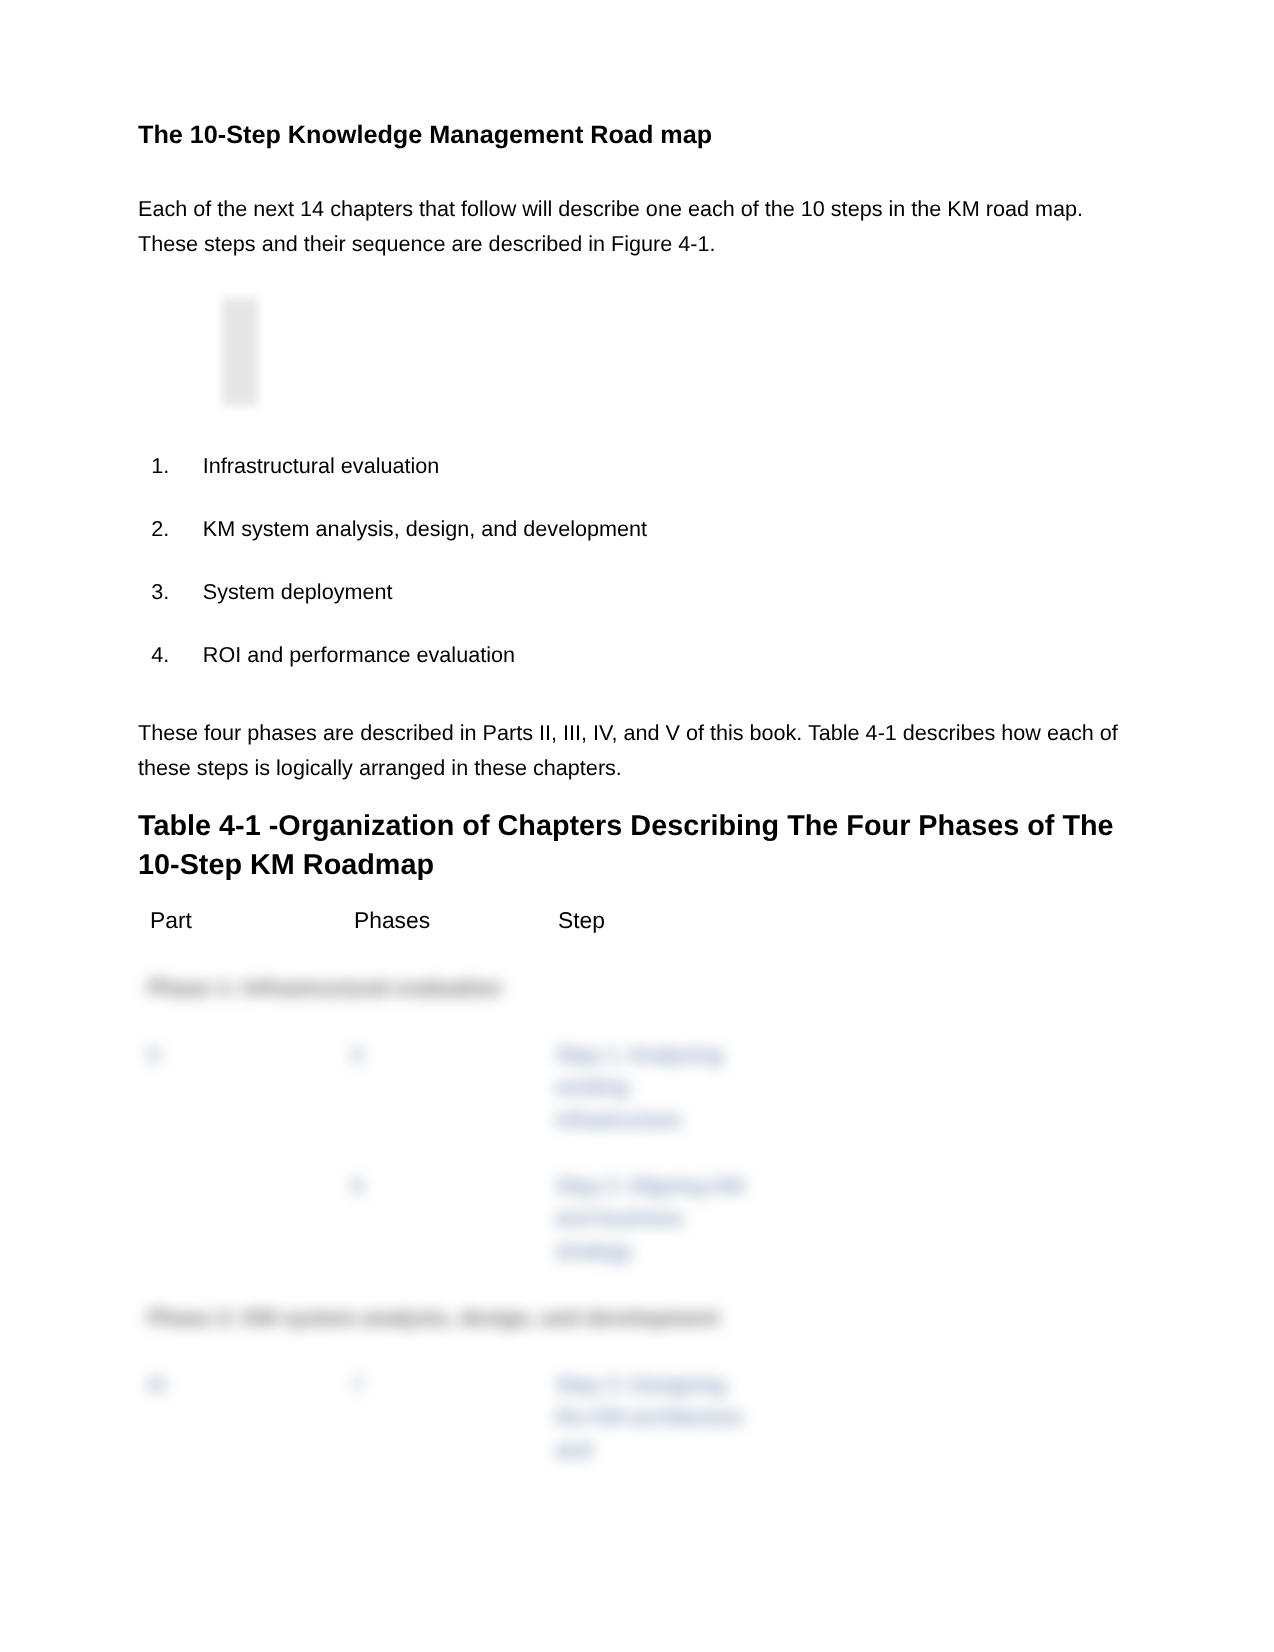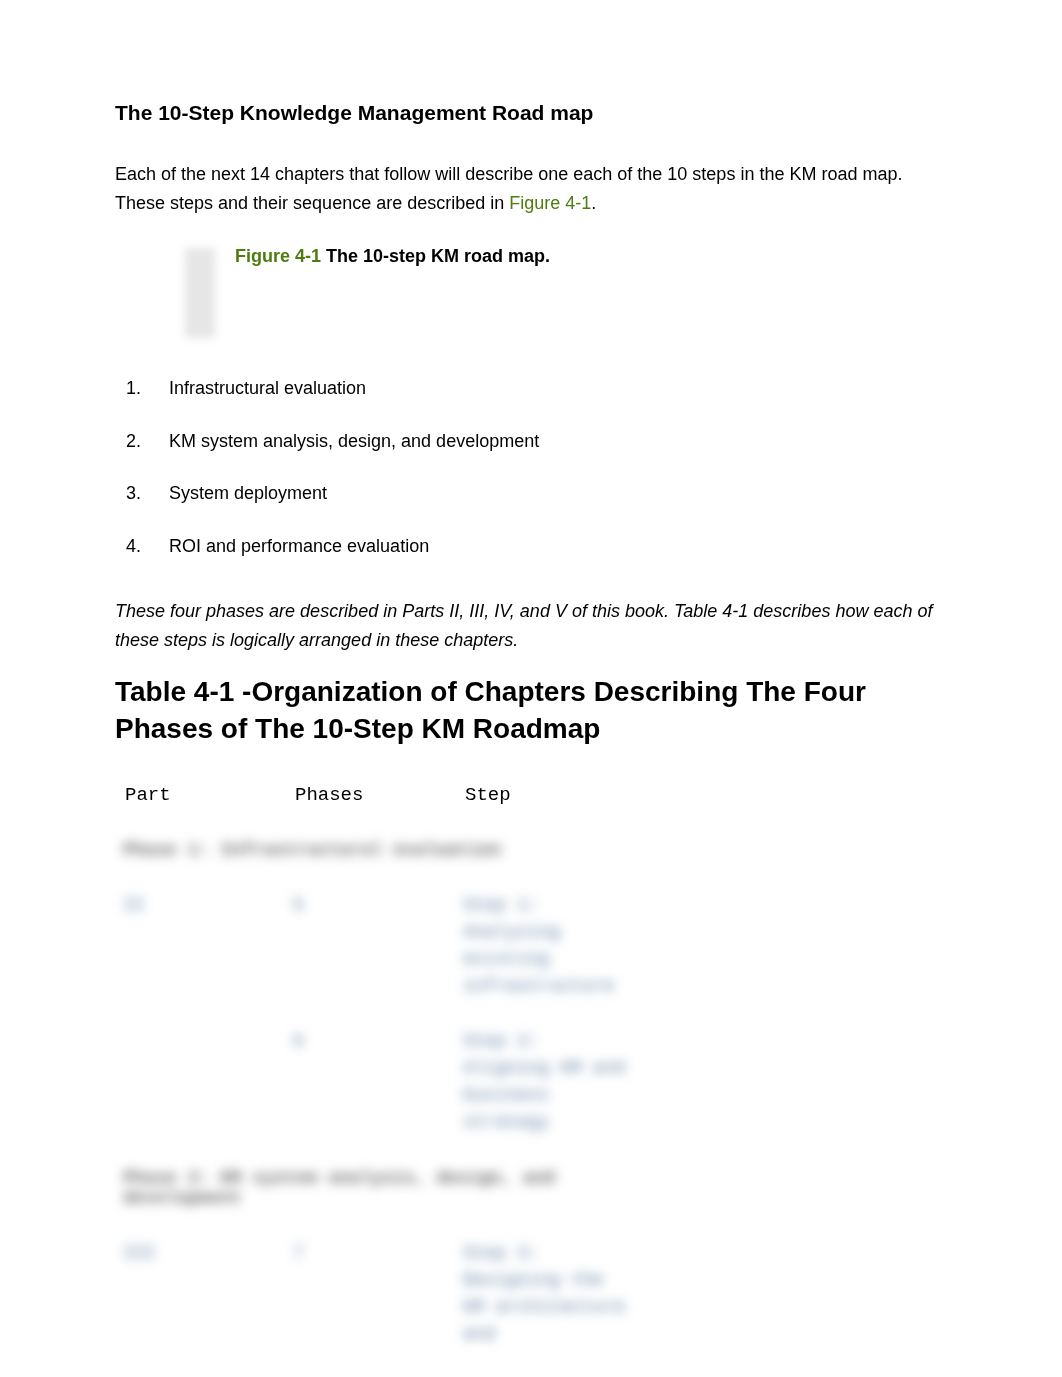--- a/index.html
+++ b/index.html
@@ -15,21 +15,21 @@
     font-weight: 700;
     margin-bottom: 34px;
     line-height: 1.25;
   }
   p.intro {
     font-size: 18px;
     line-height: 1.6;
     margin-bottom: 24px;
   }
   a.link {
-    color: #4d7c0f;
+    color: #000000;
     text-decoration: none;
     text-align: right;
   }
   .figure-block {
     display: flex;
     gap: 20px;
     margin-bottom: 24px;
     padding-left: 70px;
   }
   .figure-bar {
@@ -61,33 +61,32 @@
   ol.phases li .num {
     width: 26px;
     text-align: right;
     flex-shrink: 0;
     padding-left: 8px;
   }
   p.midpara {
     font-size: 18px;
     line-height: 1.6;
     margin-bottom: 18px;
-    font-style: italic;
   }
   h2.table-title {
-    font-size: 28px;
+    font-size: 24px;
     font-weight: 700;
     line-height: 1.35;
-    margin-bottom: 20px;
+    margin-bottom: 4px;
   }
   table {
     border-collapse: separate;
     border-spacing: 0;
     width: 520px;
-    font-family: Liberation Mono, monospace;
+    font-family: Liberation Sans, sans-serif;
     font-size: 18px;
   }
   th, td {
     padding: 16px 10px;
     text-align: left;
     vertical-align: top;
     font-weight: 400;
   }
   th.part-h, td.part-c { width: 170px; }
   th.chap-h, td.chap-c { width: 170px; }
@@ -112,23 +111,20 @@
 
 <h1>The 10-Step Knowledge Management Road map</h1>
 
 <p class="intro">
   <span>Each of the next 14 chapters that follow will describe one each of the 10 steps in the KM road map. These steps and their sequence are described in </span><a href="#" class="link">Figure 4-1</a><span>.</span>
 </p>
 
 <div class="figure-block">
   <div class="figure-bar"></div>
   <div class="figure-text">
-    <p class="figure-caption">
-      <a href="#" class="link">Figure 4-1</a><span> The 10-step KM road map.</span>
-    </p>
   </div>
 </div>
 
 <ol class="phases">
   <li>
     <span class="num">1.</span>
     <span>Infrastructural evaluation</span>
   </li>
   <li>
     <span class="num">2.</span>

